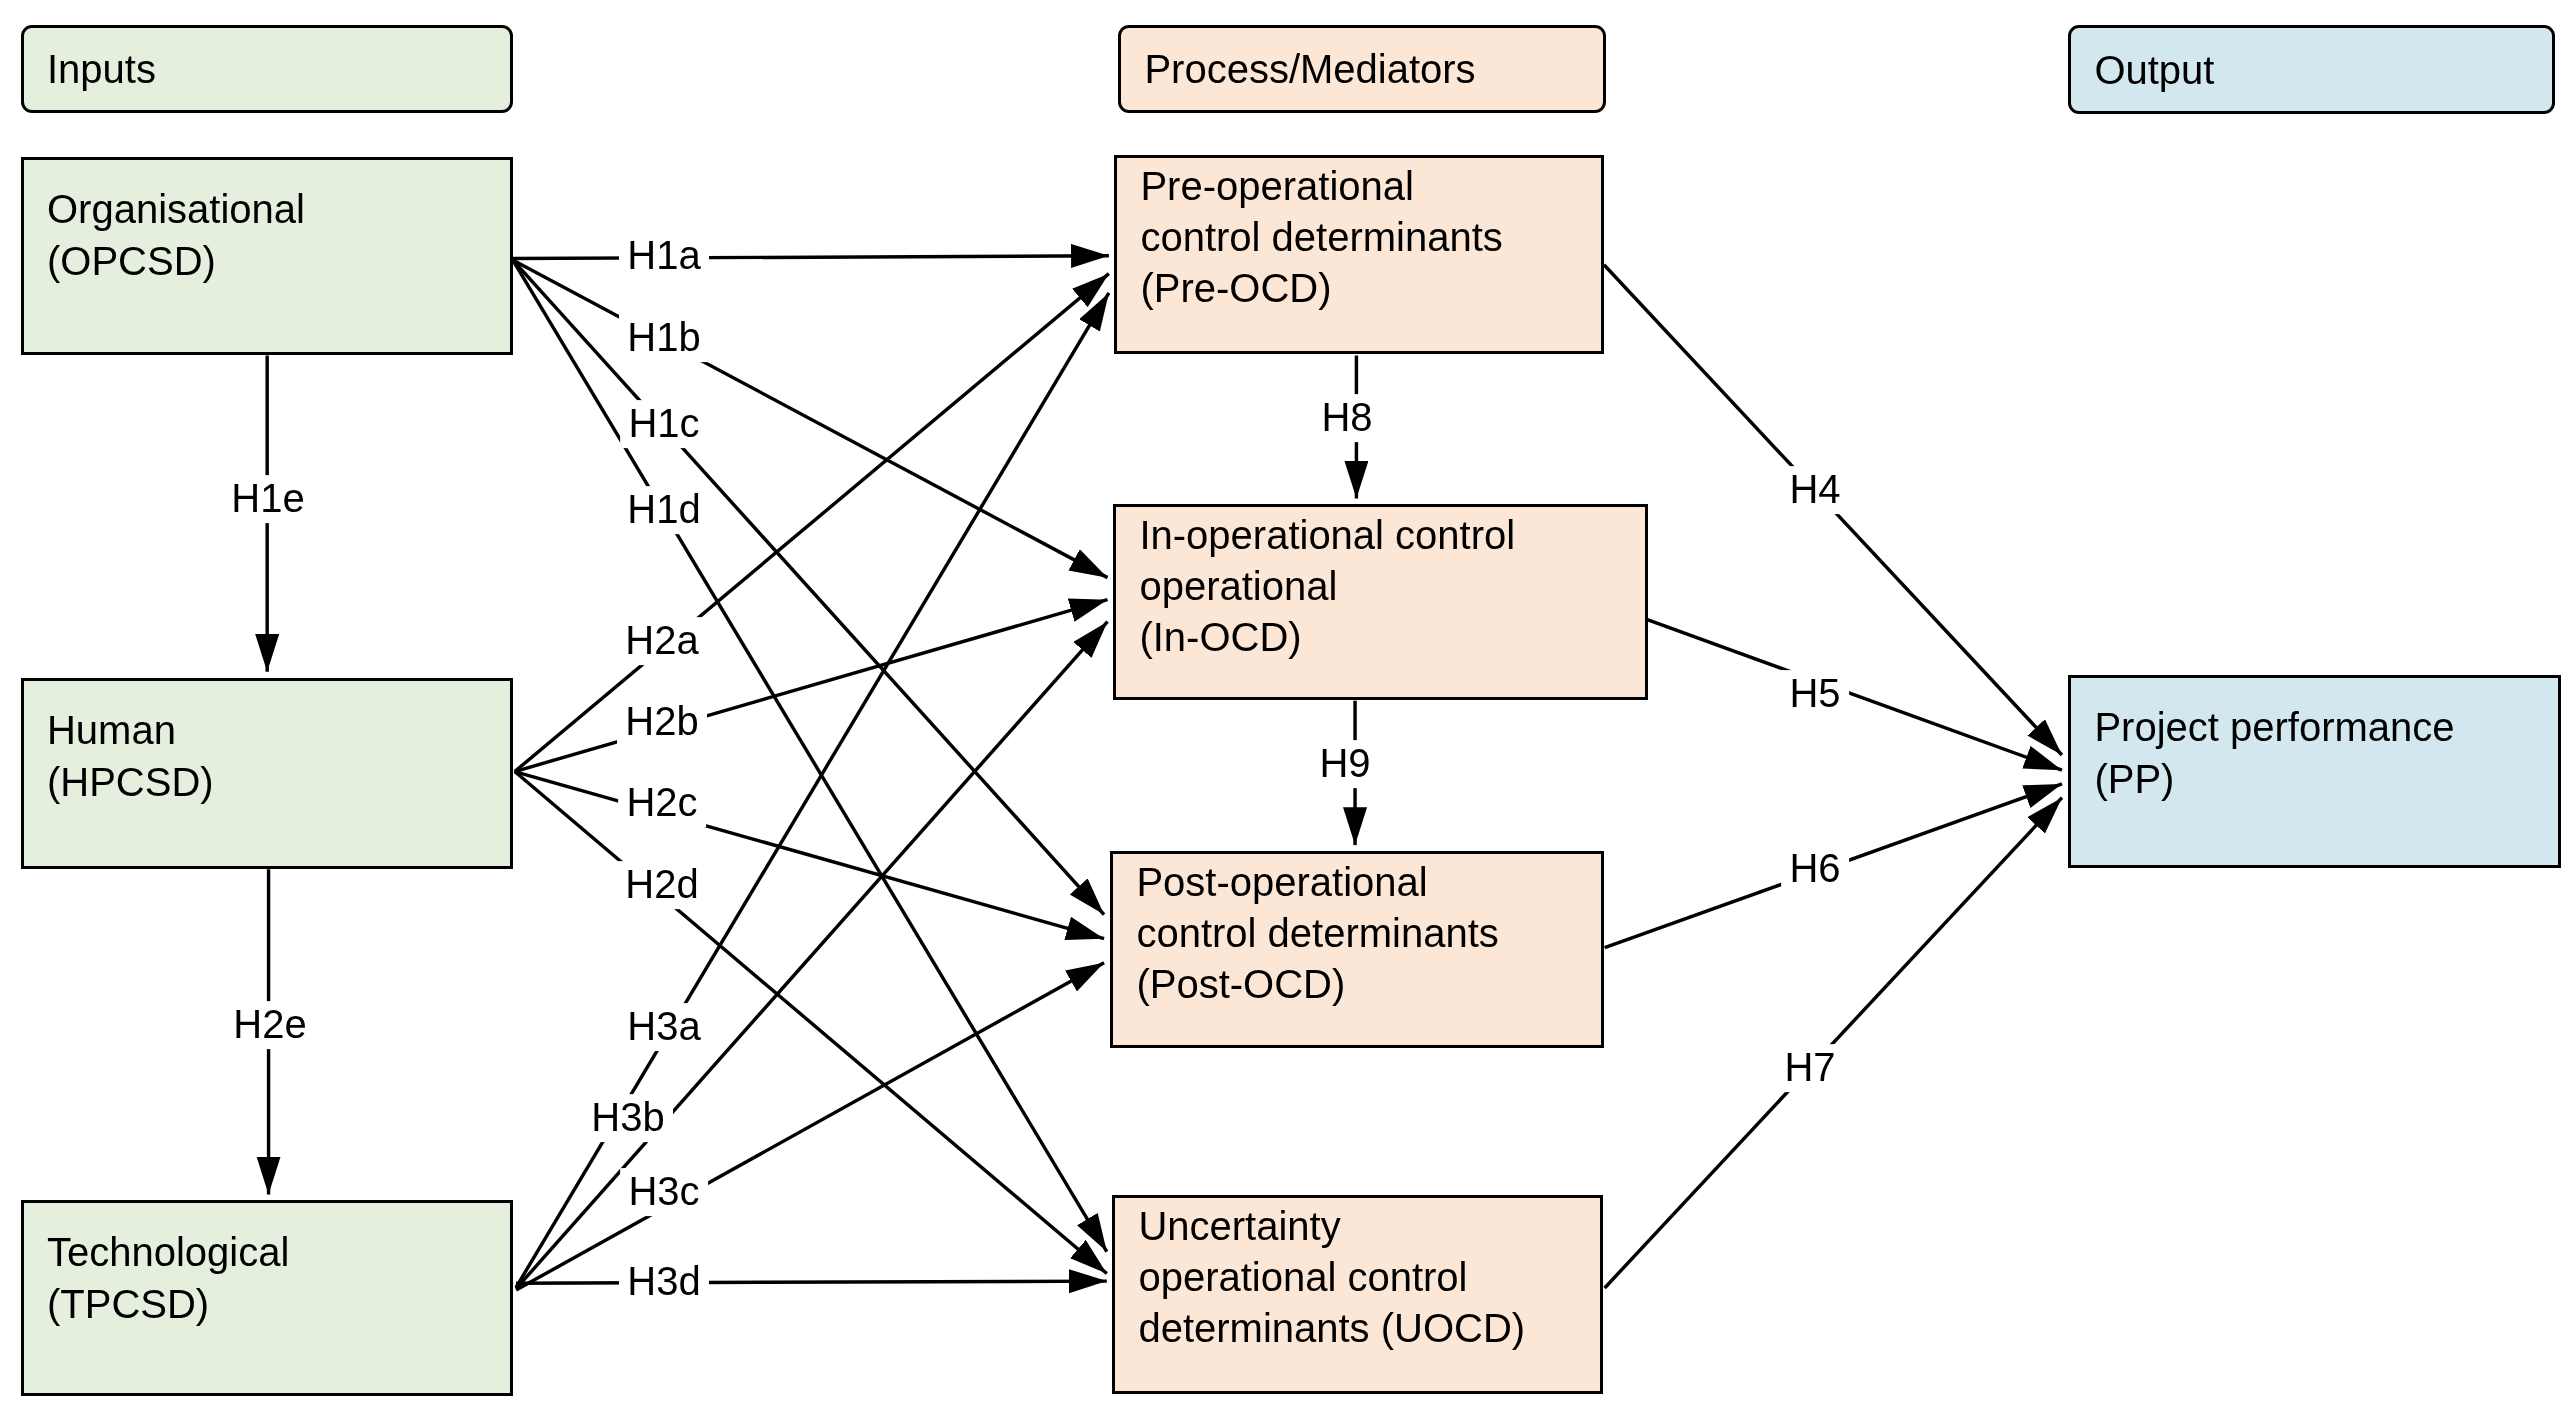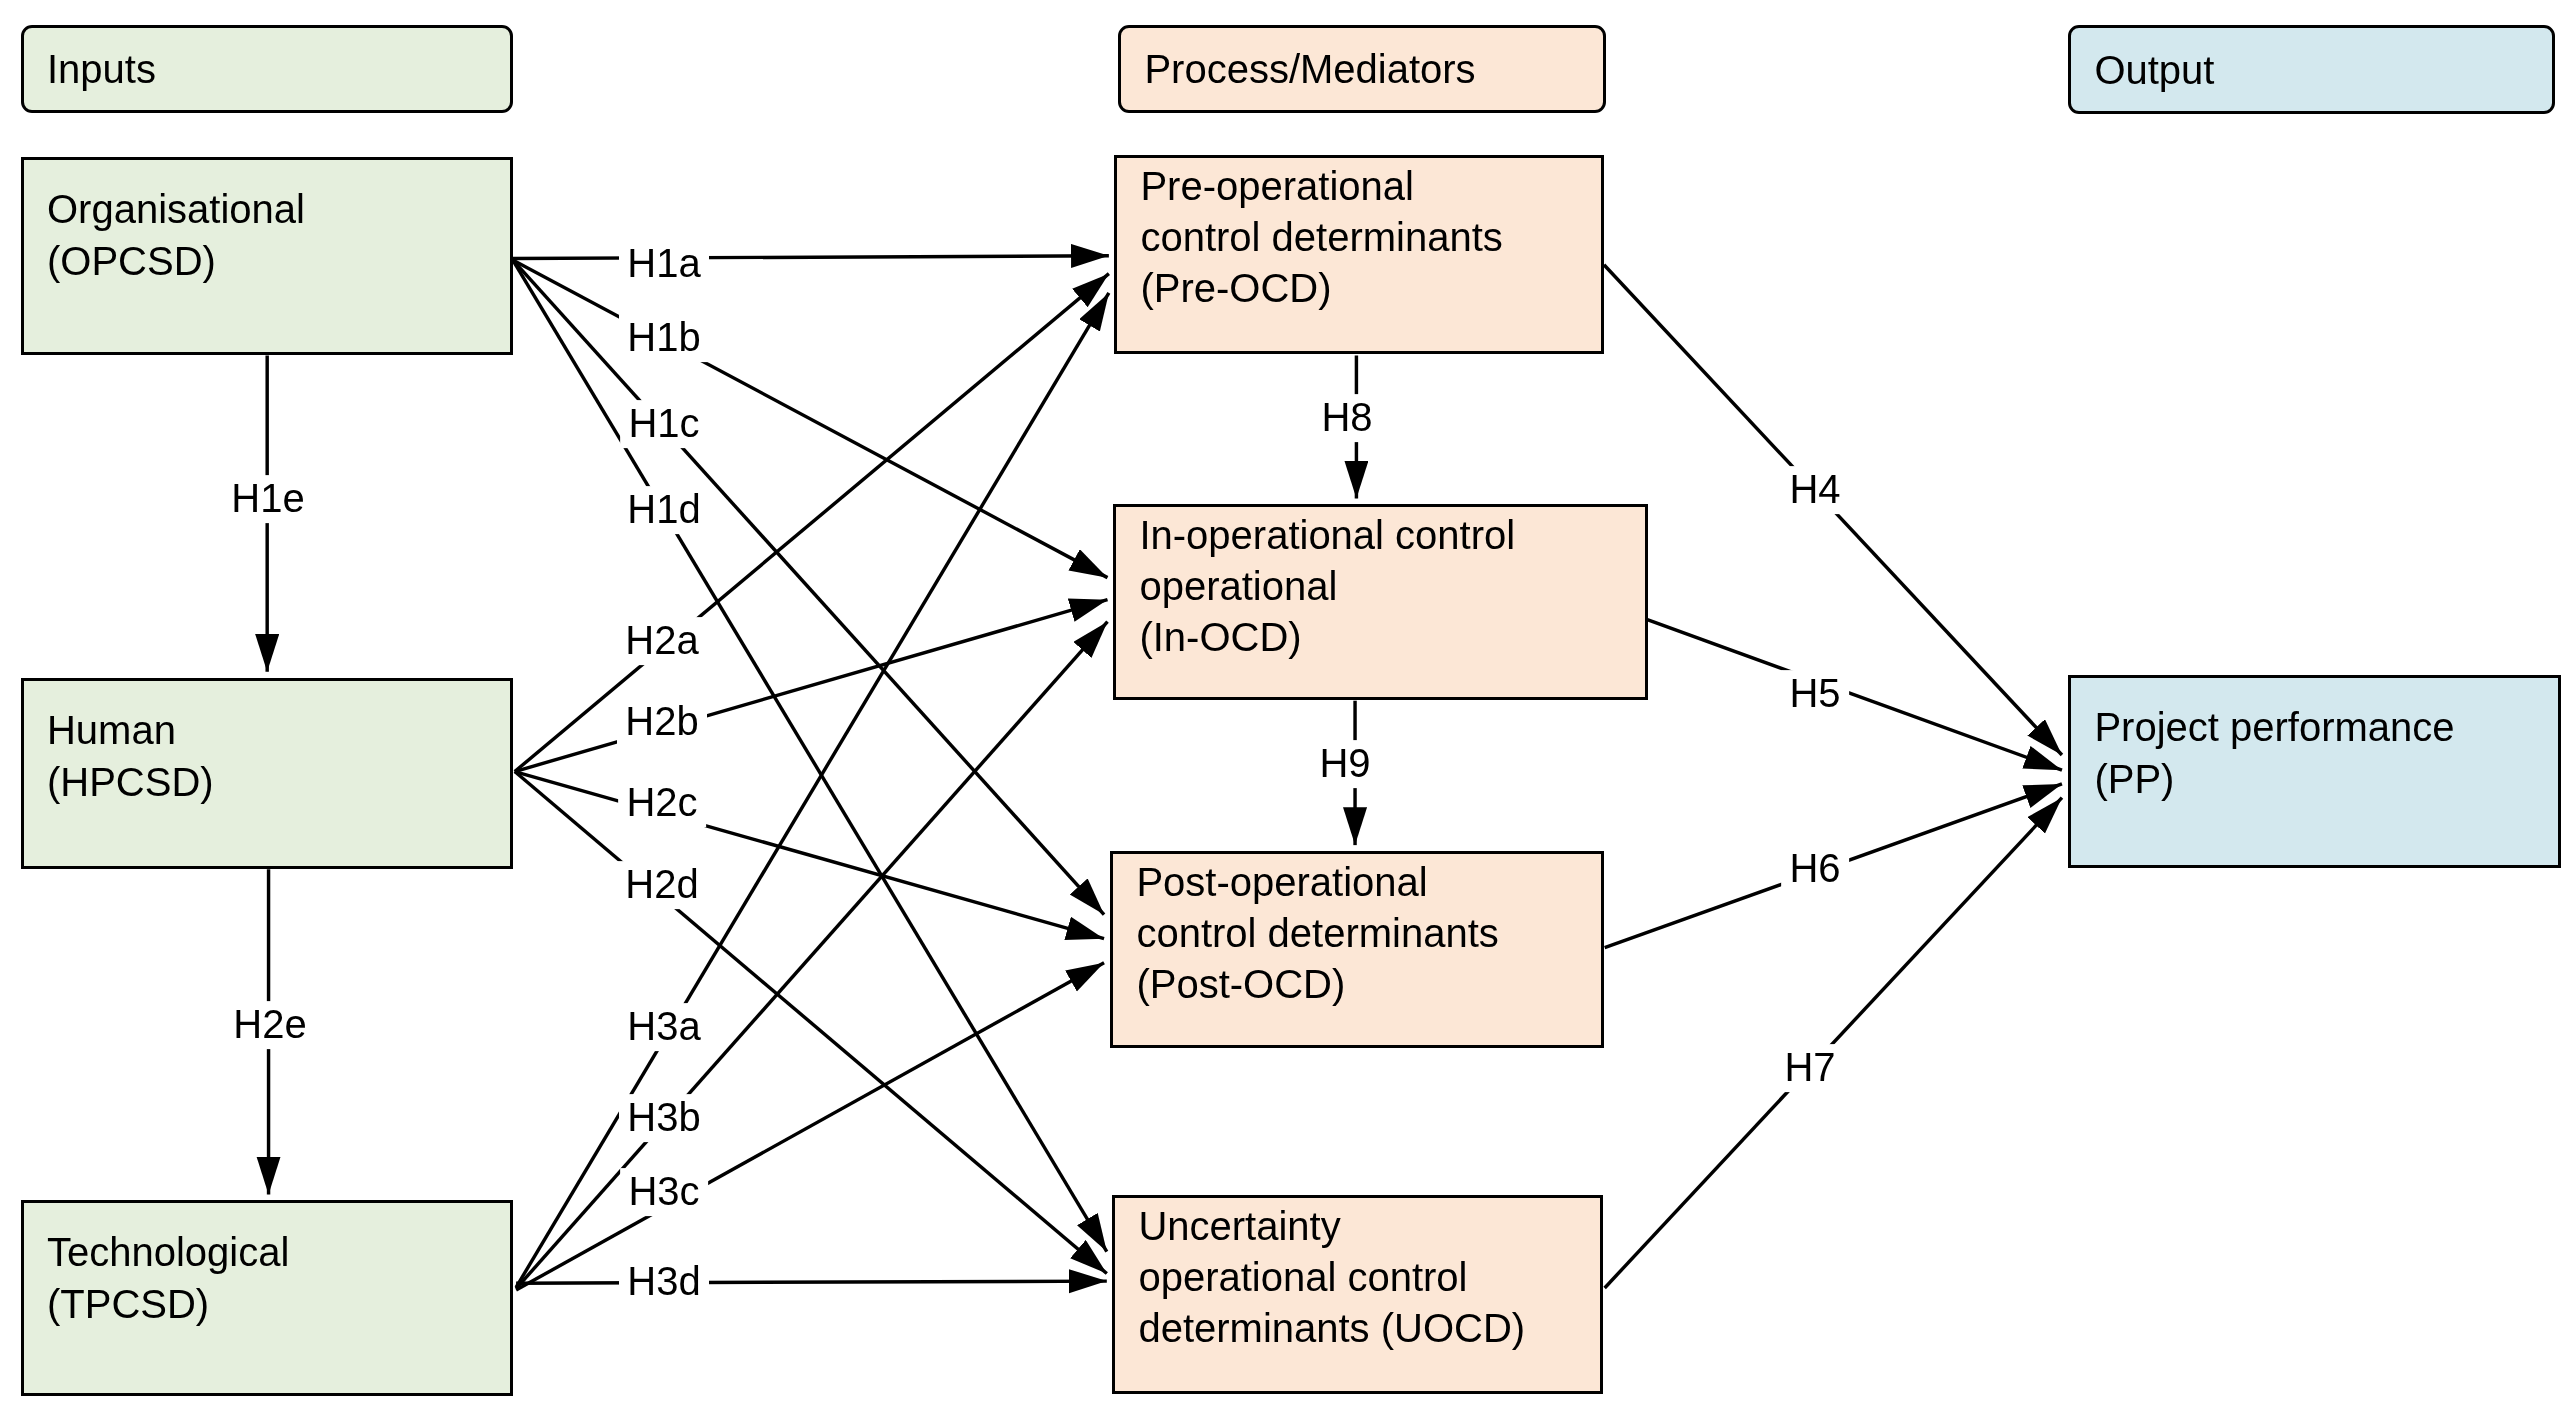--- a/index.html
+++ b/index.html
@@ -126,32 +126,32 @@
     <span class="box-line">Uncertainty</span>
     <span class="box-line">operational control</span>
     <span class="box-line">determinants (UOCD)</span>
   </div>
 
   <div class="box output" style="left:2068px;top:675px;width:493px;height:193px">
     <span class="box-line">Project performance</span>
     <span class="box-line">(PP)</span>
   </div>
 
-  <div class="edge-label" style="left:664px;top:264px">H1a</div>
+  <div class="edge-label" style="left:664px;top:256px">H1a</div>
   <div class="edge-label" style="left:664px;top:338px">H1b</div>
   <div class="edge-label" style="left:664px;top:424px">H1c</div>
   <div class="edge-label" style="left:664px;top:510px">H1d</div>
   <div class="edge-label" style="left:268px;top:499px">H1e</div>
   <div class="edge-label" style="left:662px;top:641px">H2a</div>
   <div class="edge-label" style="left:662px;top:722px">H2b</div>
   <div class="edge-label" style="left:662px;top:803px">H2c</div>
   <div class="edge-label" style="left:662px;top:885px">H2d</div>
   <div class="edge-label" style="left:270px;top:1025px">H2e</div>
   <div class="edge-label" style="left:664px;top:1027px">H3a</div>
-  <div class="edge-label" style="left:664px;top:1118px">H3b</div>
+  <div class="edge-label" style="left:628px;top:1118px">H3b</div>
   <div class="edge-label" style="left:664px;top:1192px">H3c</div>
   <div class="edge-label" style="left:664px;top:1282px">H3d</div>
   <div class="edge-label" style="left:1815px;top:490px">H4</div>
   <div class="edge-label" style="left:1815px;top:694px">H5</div>
   <div class="edge-label" style="left:1815px;top:869px">H6</div>
   <div class="edge-label" style="left:1810px;top:1068px">H7</div>
   <div class="edge-label" style="left:1347px;top:418px">H8</div>
   <div class="edge-label" style="left:1345px;top:764px">H9</div>
 
 </div>

